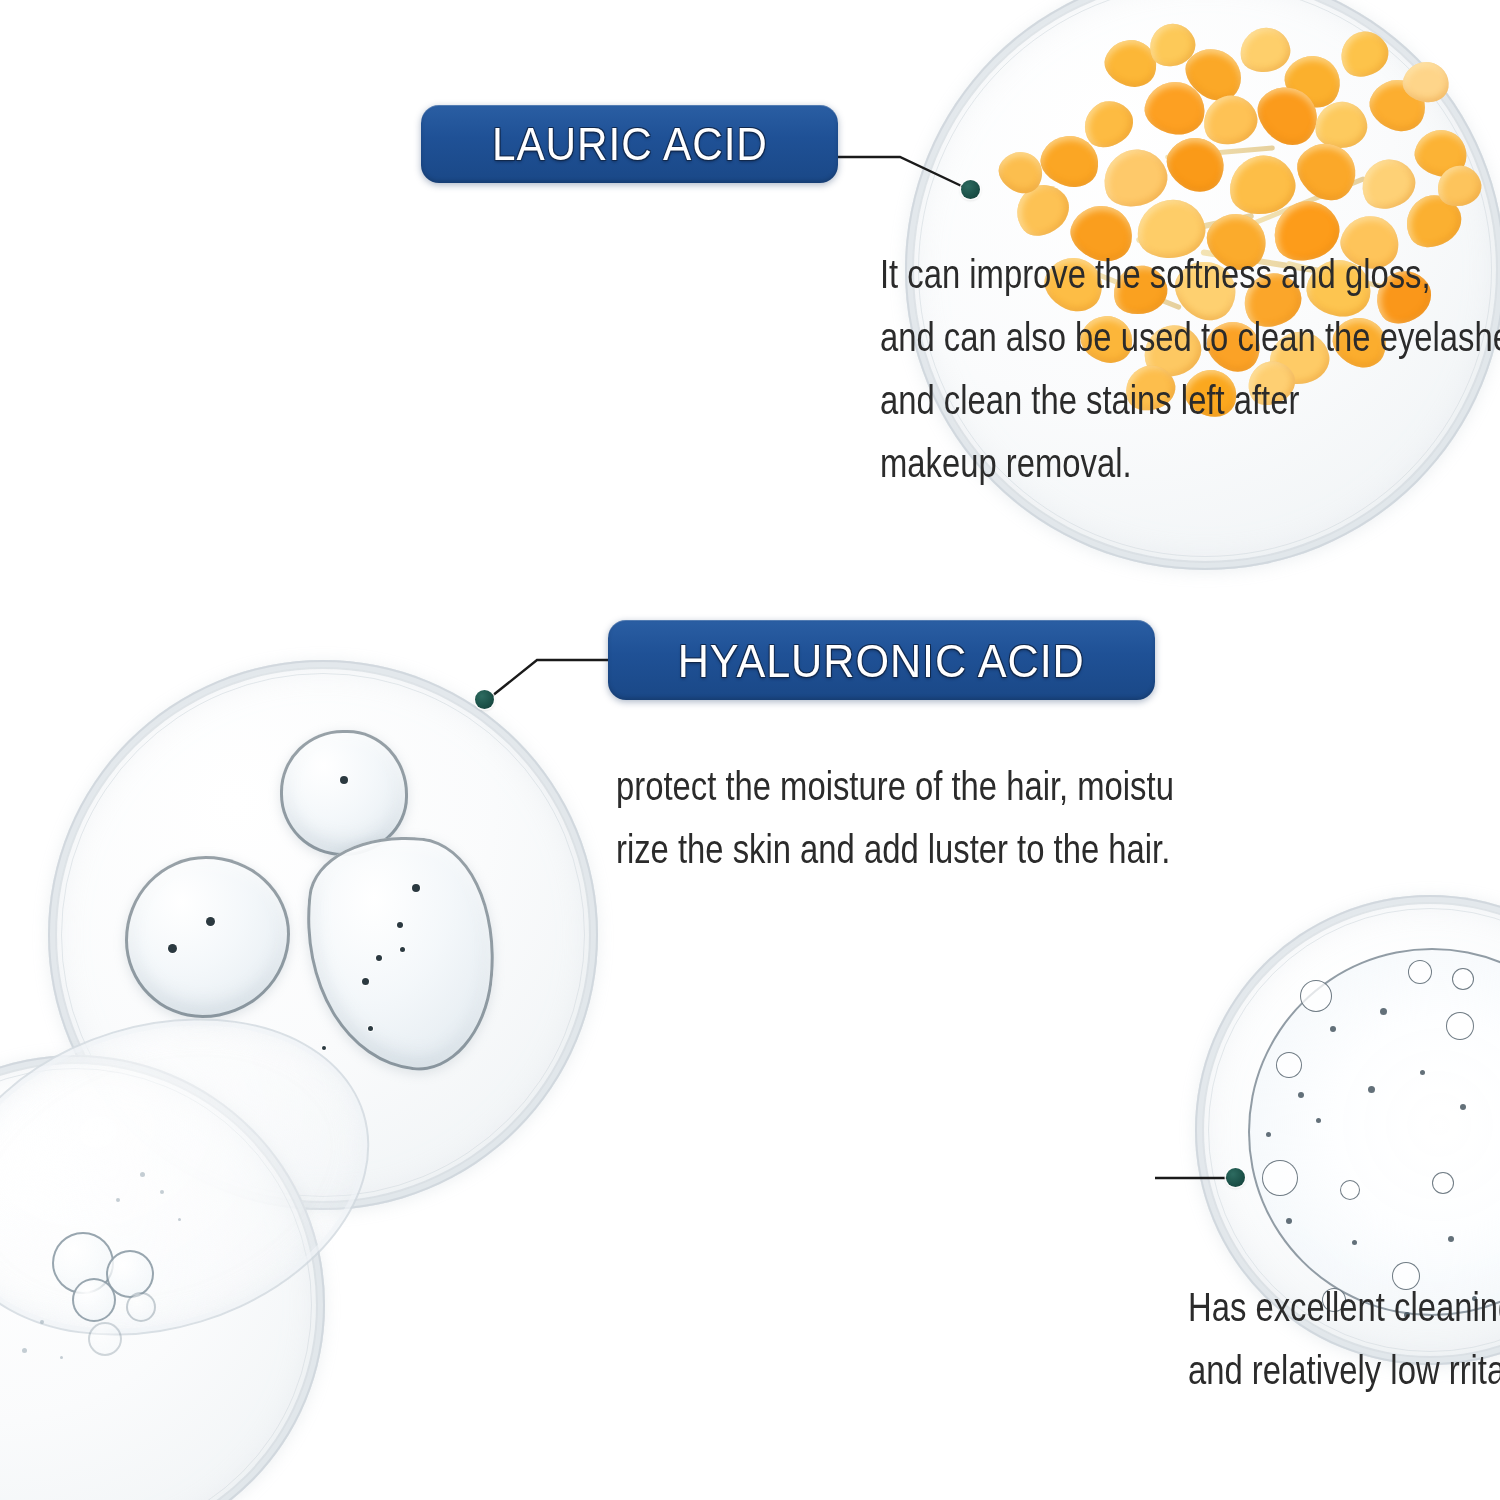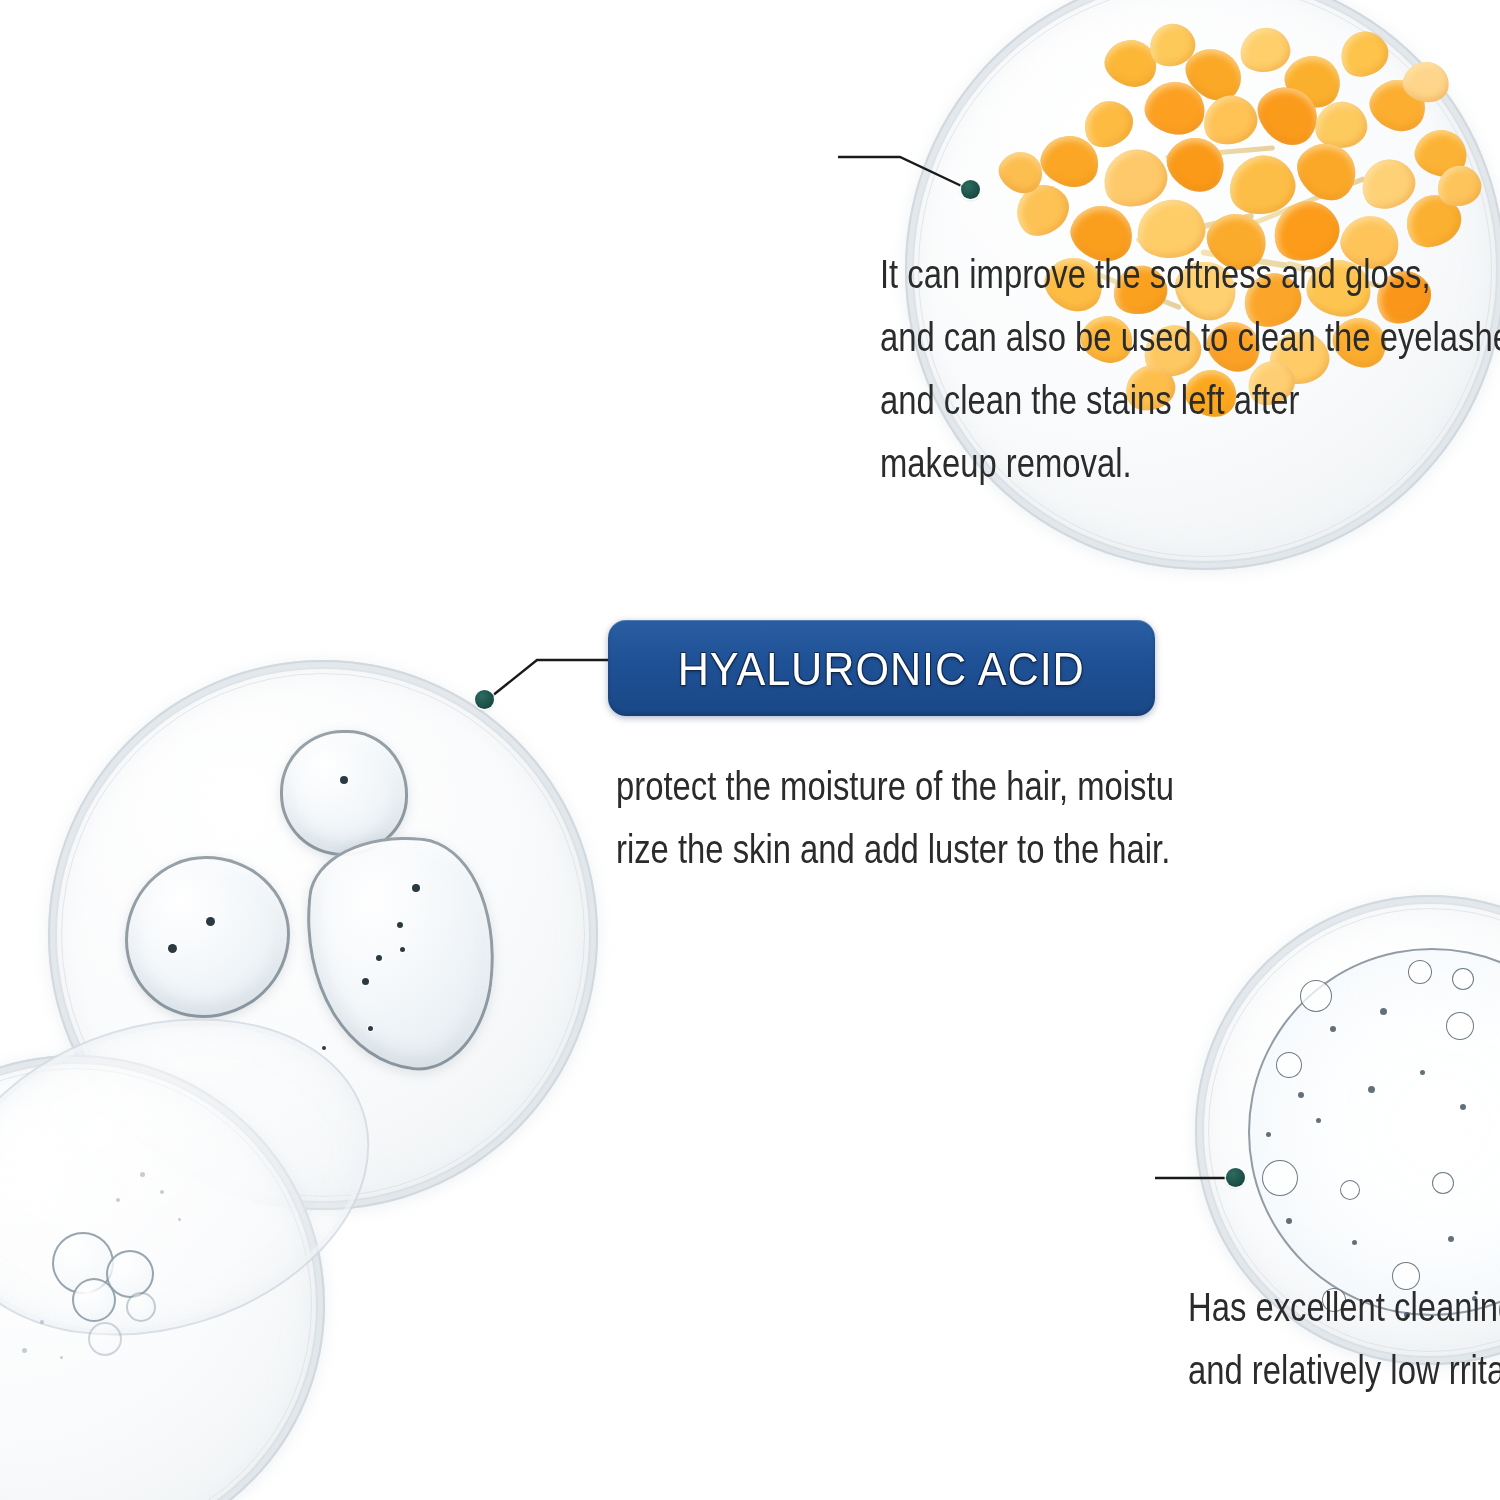--- a/index.html
+++ b/index.html
@@ -310,29 +310,32 @@
   <svg id="leaders" width="1500" height="1500" viewBox="0 0 1500 1500">
     <polyline points="838,157 900,157 970,190" fill="none" stroke="#1a1a1a" stroke-width="2.4"></polyline>
     <polyline points="608,660 537,660 487,700" fill="none" stroke="#1a1a1a" stroke-width="2.4"></polyline>
     <polyline points="1155,1178 1236,1178" fill="none" stroke="#1a1a1a" stroke-width="2.4"></polyline>
   </svg>
 
   <div class="anchor-dot" style="left:961px;top:180px;"></div>
   <div class="anchor-dot" style="left:475px;top:690px;"></div>
   <div class="anchor-dot" style="left:1226px;top:1168px;"></div>
 
+  <div class="pill" style="left:421px;top:105px;width:417px;height:78px;">
+    <span class="pill-text" style="font-size:46px;">LAURIC ACID</span>
+  </div>
 
   <div class="desc" style="left:880px;top:243px;width:0;text-align:right;font-size:41px;line-height:63px;">
     <span class="line" style="transform-origin:right top;">It can improve the softness and gloss,</span>
     <span class="line" style="transform-origin:right top;">and can also be used to clean the eyelashes</span>
     <span class="line" style="transform-origin:right top;">and clean the stains left after</span>
     <span class="line" style="transform-origin:right top;">makeup removal.</span>
   </div>
 
-  <div class="pill" style="left:608px;top:620px;width:547px;height:96px;">
+  <div class="pill" style="left:608px;top:620px;width:547px;height:80px;">
     <span class="pill-text" style="font-size:47px;">HYALURONIC ACID</span>
   </div>
 
   <div class="desc" style="left:616px;top:755px;width:0;text-align:left;font-size:41px;line-height:63px;">
     <span class="line" style="transform-origin:left top;">protect the moisture of the hair, moistu</span>
     <span class="line" style="transform-origin:left top;">rize the skin and add luster to the hair.</span>
   </div>
 
 
   <div class="desc" style="left:1188px;top:1276px;width:0;text-align:right;font-size:41px;line-height:63px;">

